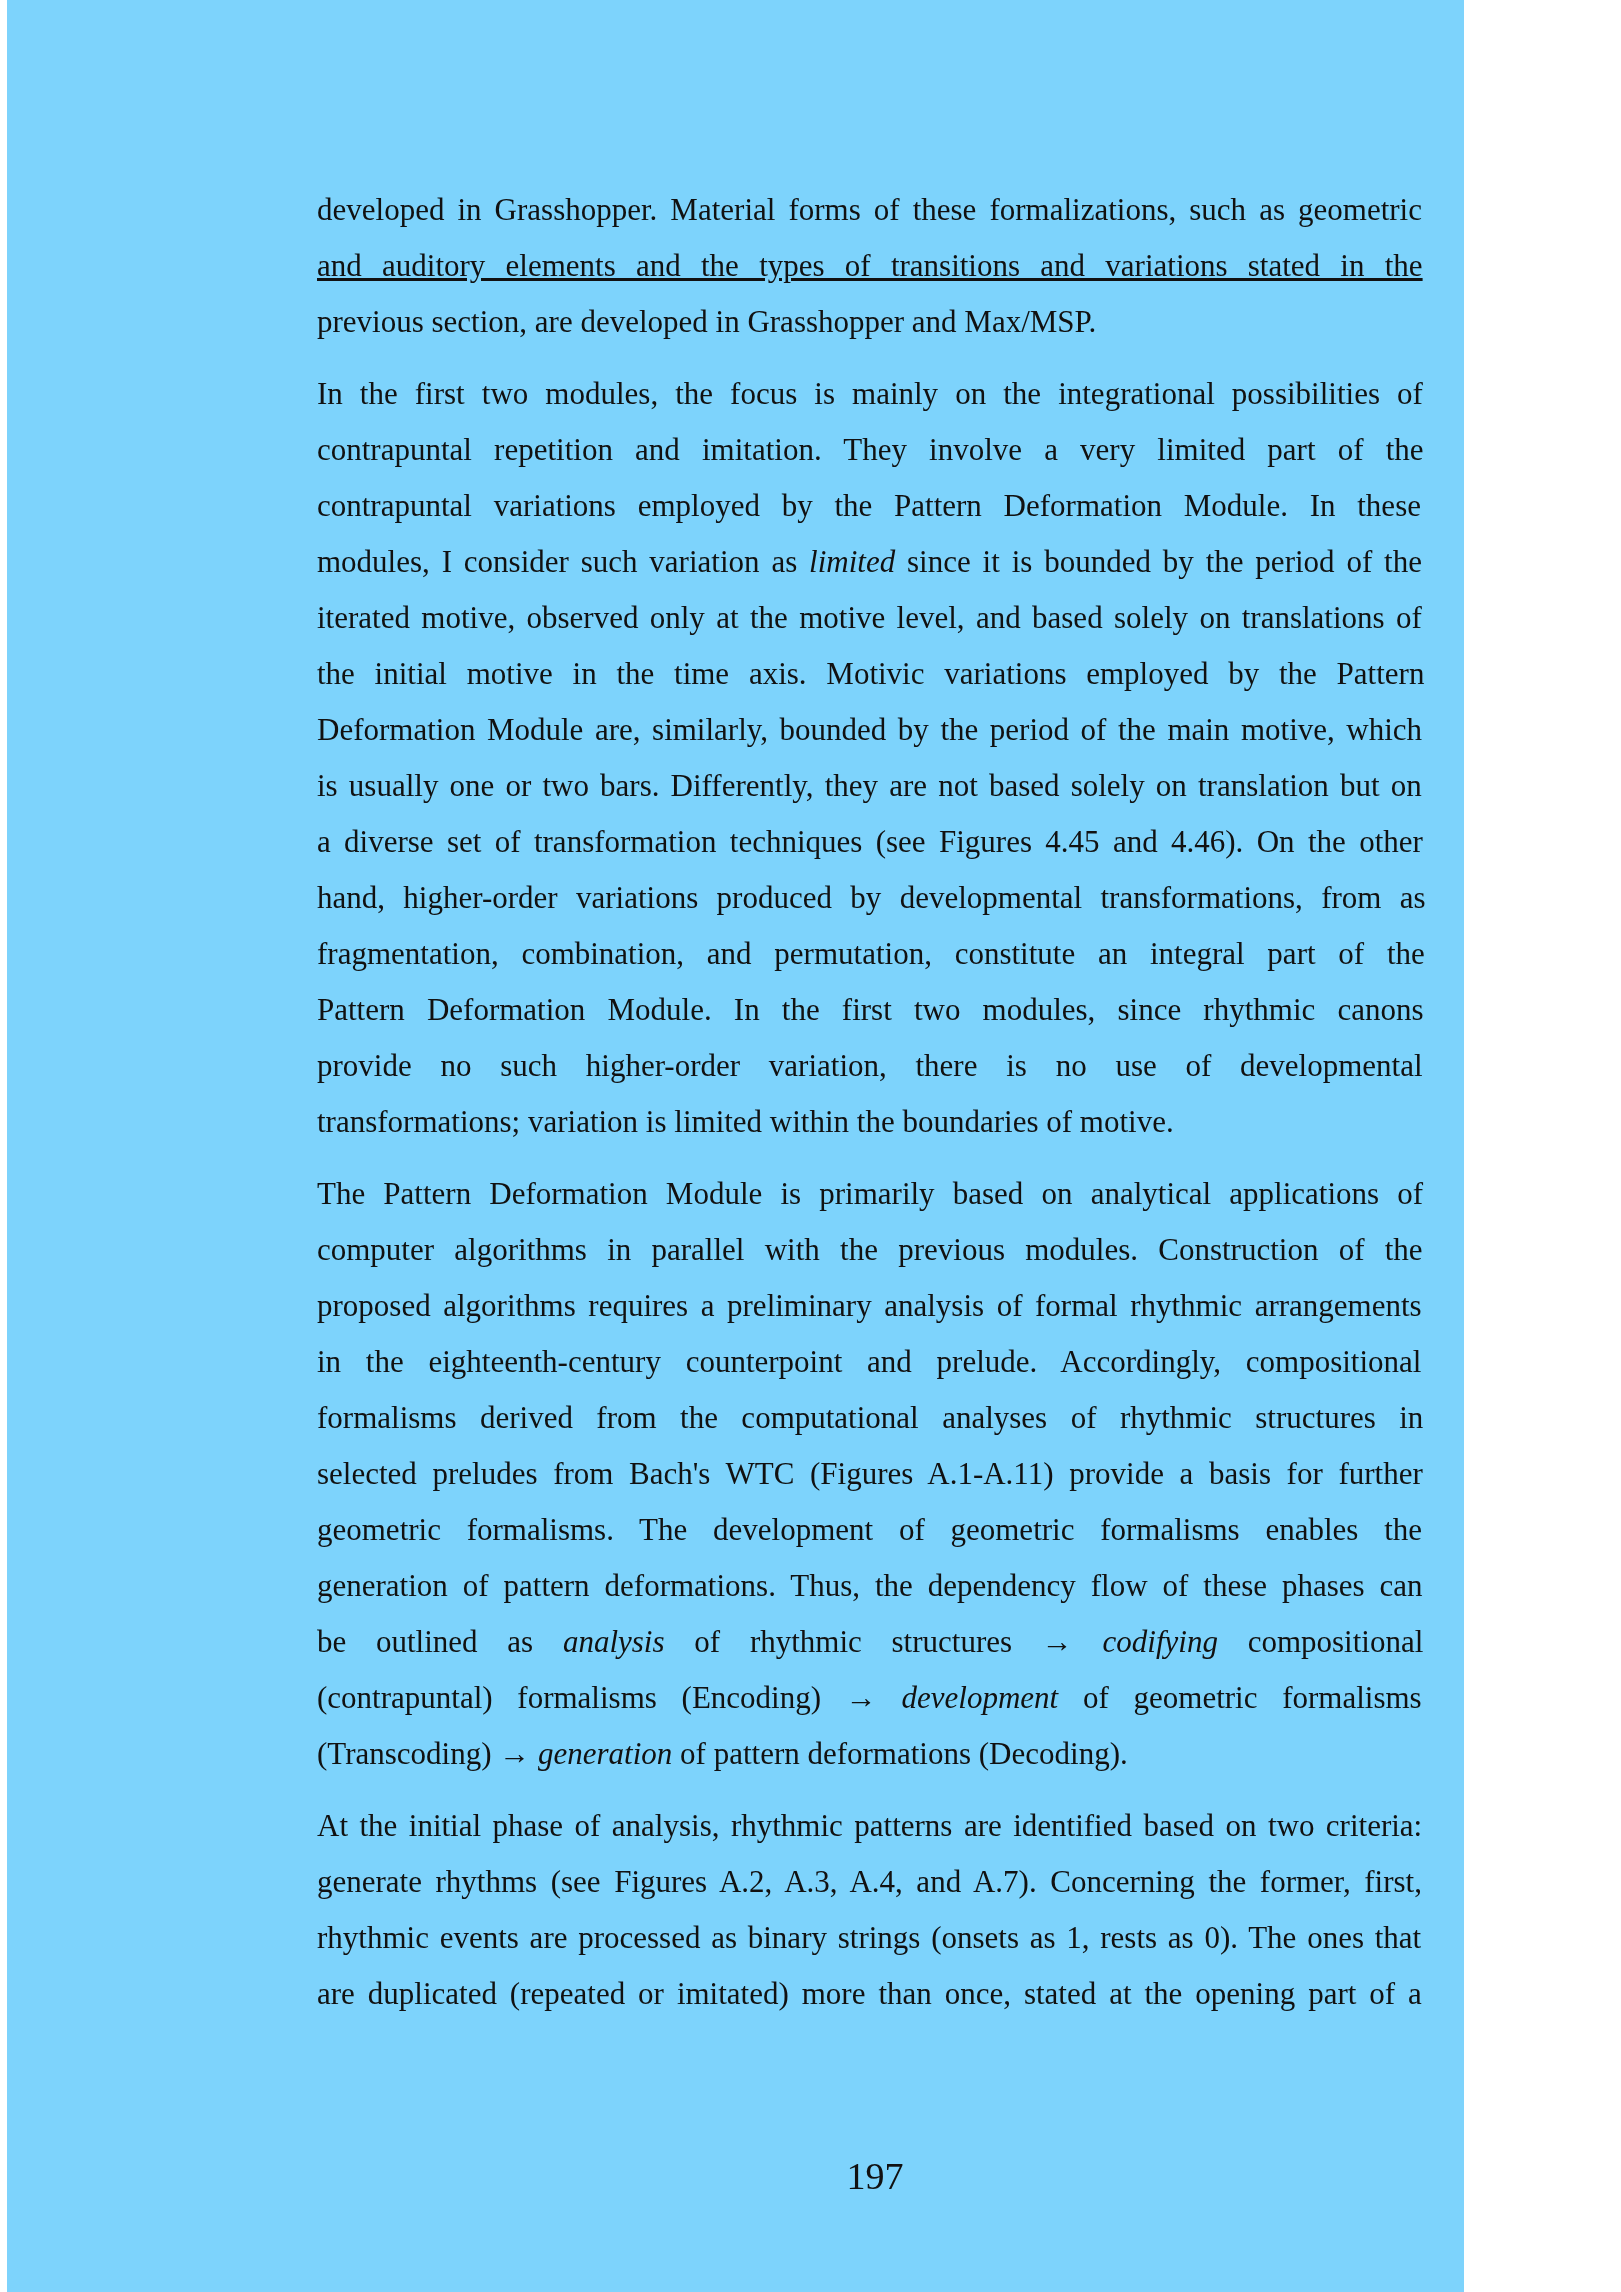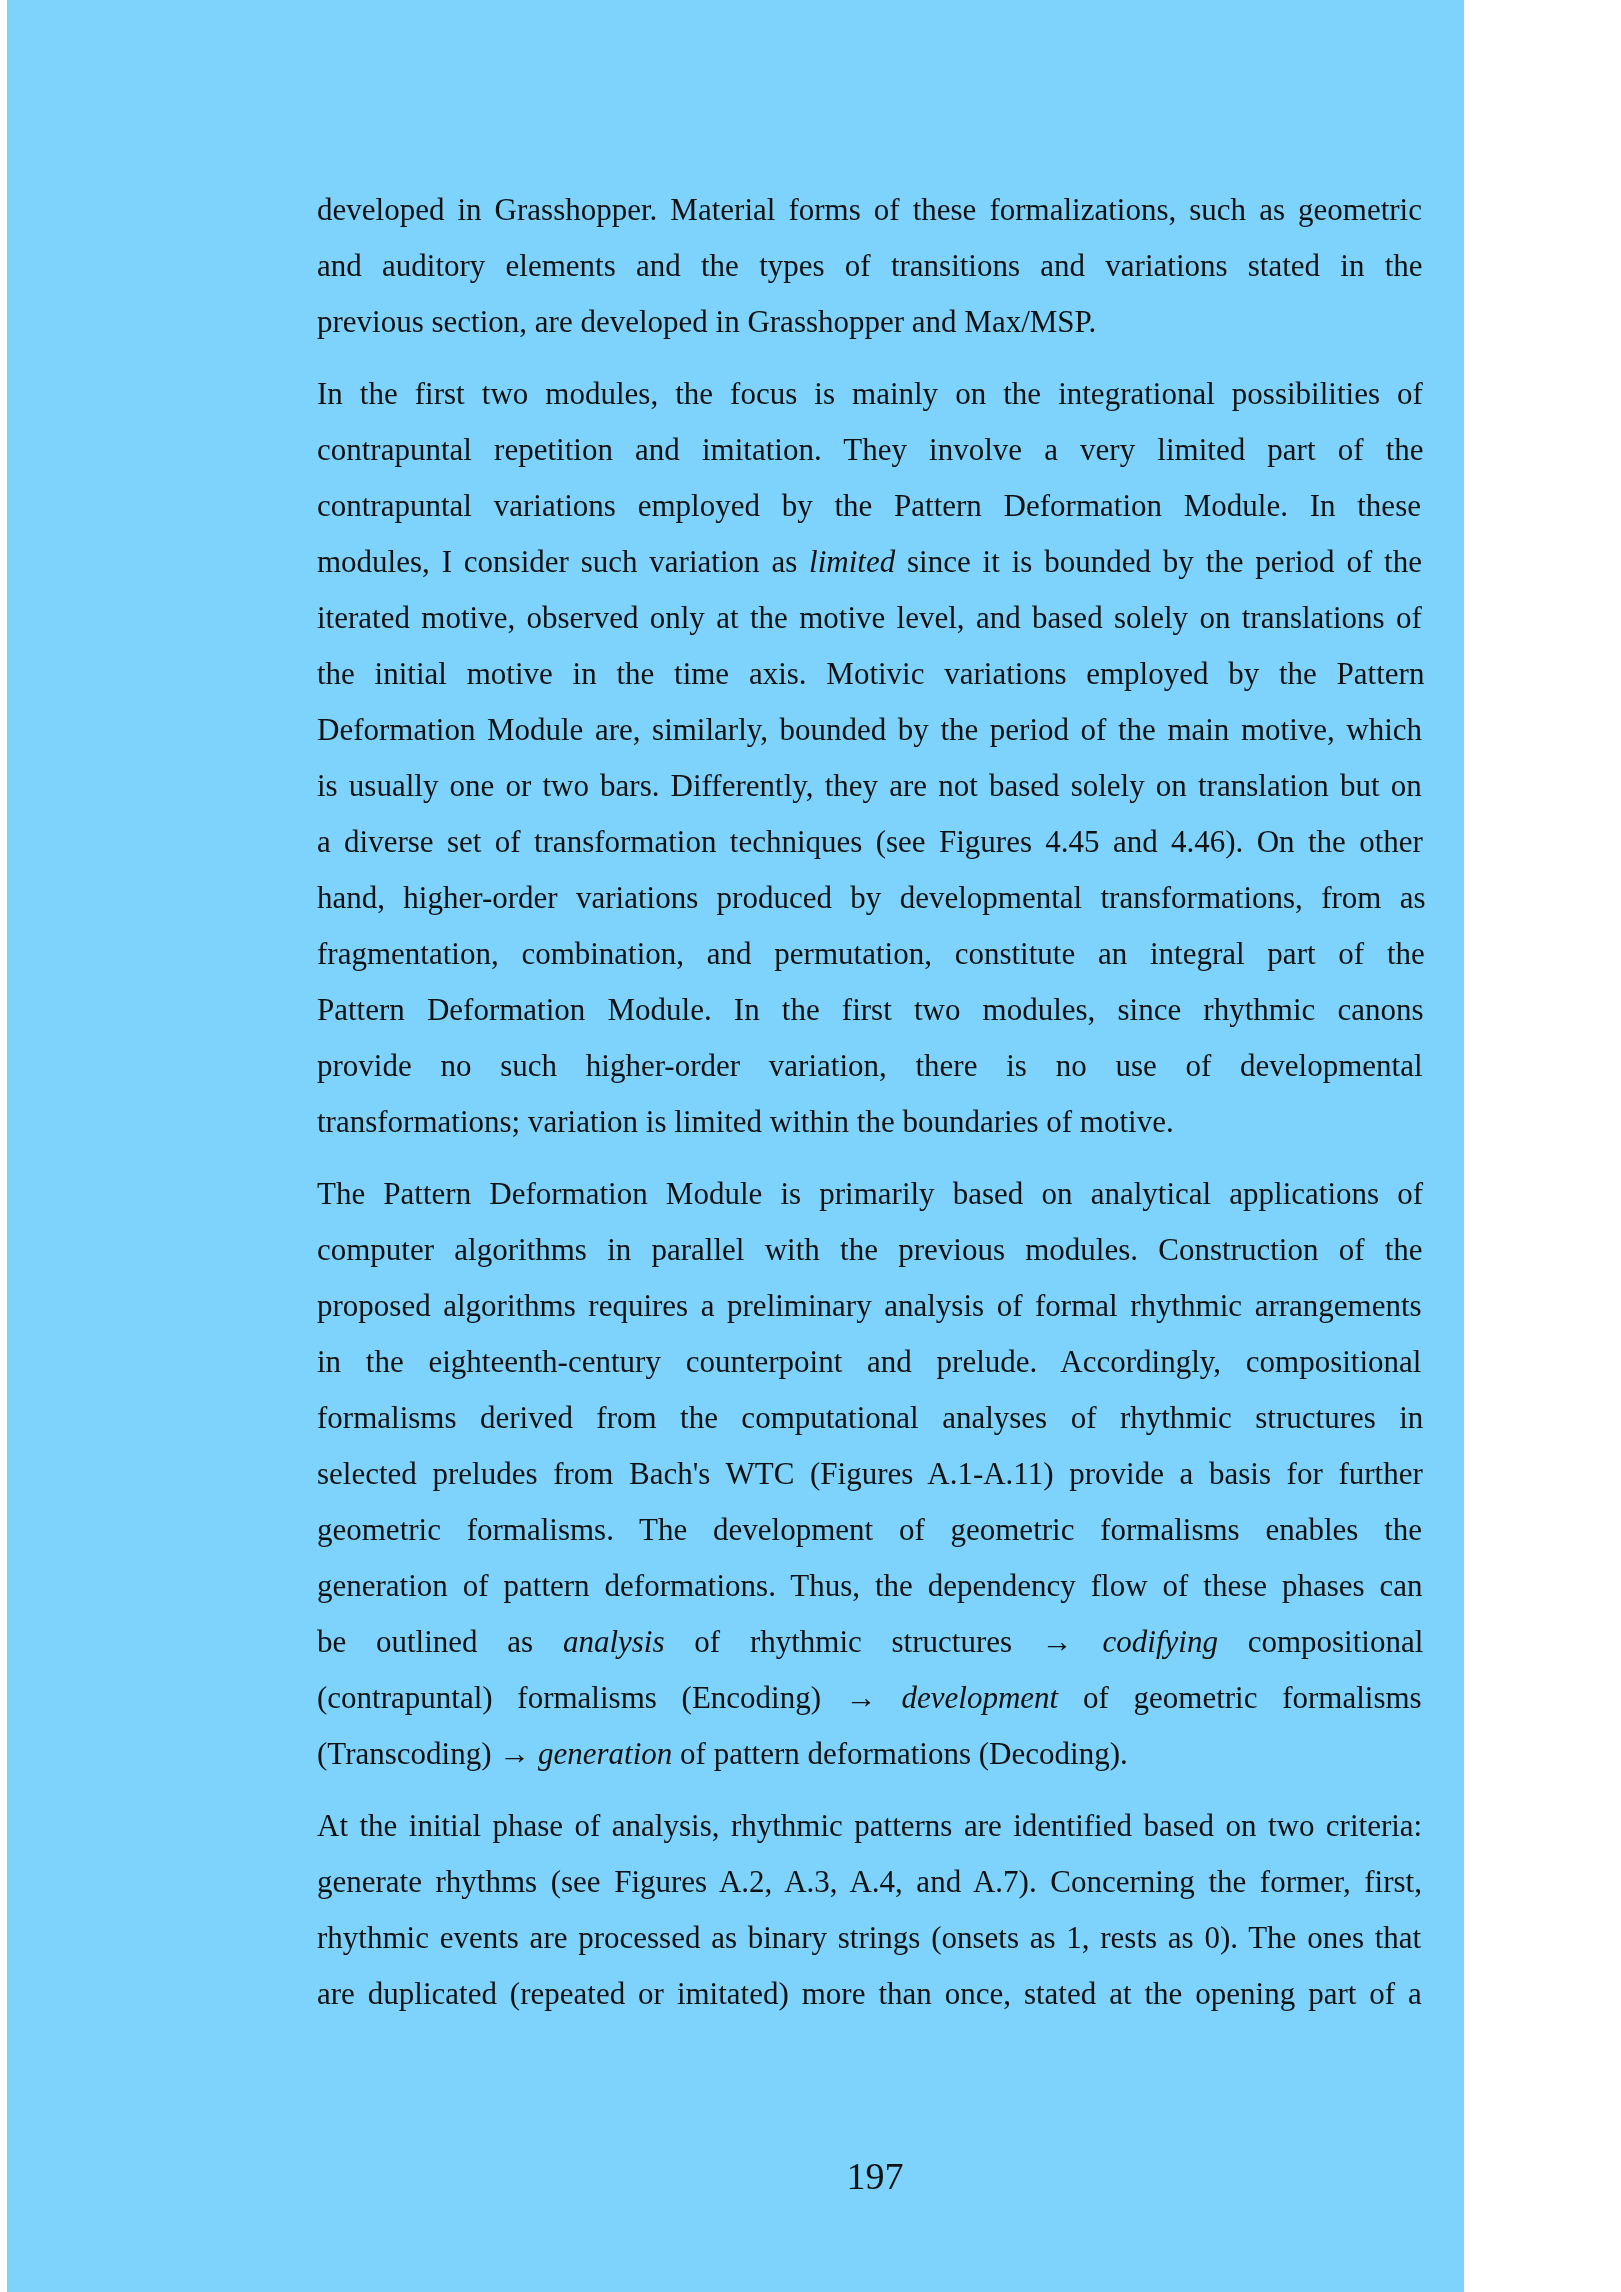--- a/index.html
+++ b/index.html
@@ -24,21 +24,21 @@
     font-size: 38px; line-height: 56px; color: #111111;
   }
 </style>
 </head>
 <body>
 
 <div class="page">
   <div class="body-text" id="body-text">
       <p class="para">
         <span class="line" style="text-align: left; text-align-last: left; display: block; word-spacing: 5.3px;"><span>developed in Grasshopper. Material forms of these formalizations, such as geometric</span></span>
-        <span class="line" style="text-align: center; text-align-last: left; display: block; word-spacing: 12.5px;"><span>and auditory elements and the types of transitions and variations stated in the</span></span>
+        <span class="line" style="text-align: center; text-align-last: left; display: block; word-spacing: 12.5px; text-decoration: underline;"><span>and auditory elements and the types of transitions and variations stated in the</span></span>
         <span class="line last"><span>previous section, are developed in Grasshopper and Max/MSP.</span></span>
       </p>
       <p class="para">
         <span class="line" style="text-align: right; text-align-last: left; display: block; word-spacing: 9.3px;"><span>In the first two modules, the focus is mainly on the integrational possibilities of</span></span>
         <span class="line" style="text-align: left; text-align-last: left; display: block; word-spacing: 14.4px;"><span>contrapuntal repetition and imitation. They involve a very limited part of the</span></span>
         <span class="line" style="text-align: left; text-align-last: left; display: block; word-spacing: 14px;"><span>contrapuntal variations employed by the Pattern Deformation Module. In these</span></span>
         <span class="line" style="text-align: left; text-align-last: left; display: block; word-spacing: 4.1px;"><span>modules, I consider such variation as </span><em>limited</em><span> since it is bounded by the period of the</span></span>
         <span class="line" style="text-align: left; text-align-last: left; display: block; word-spacing: 3.6px;"><span>iterated motive, observed only at the motive level, and based solely on translations of</span></span>
         <span class="line" style="text-align: left; text-align-last: left; display: block; word-spacing: 12px;"><span>the initial motive in the time axis. Motivic variations employed by the Pattern</span></span>
         <span class="line" style="text-align: left; text-align-last: left; display: block; word-spacing: 3.8px;"><span>Deformation Module are, similarly, bounded by the period of the main motive, which</span></span>

